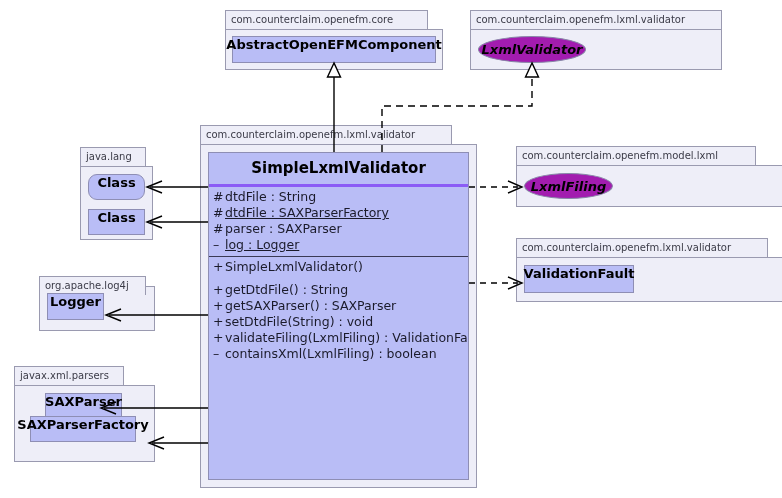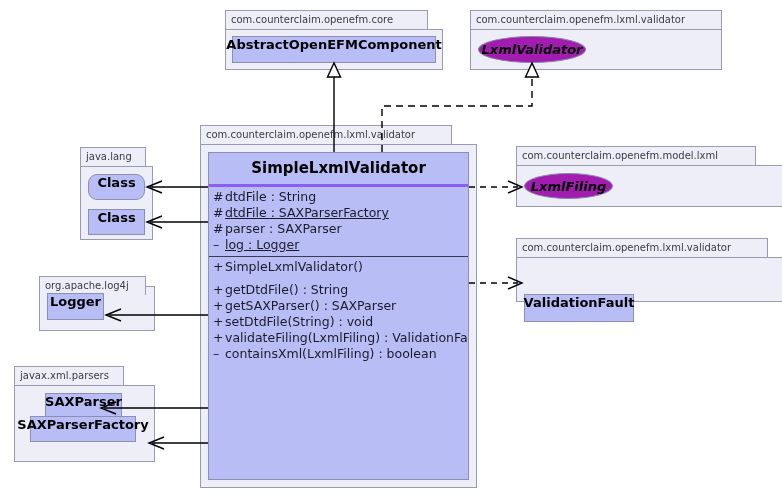--- a/index.html
+++ b/index.html
@@ -183,21 +183,21 @@
     <div class="pkg-tab" style="left:516px; top:146px; width:240px; height:19px;">com.counterclaim.openefm.model.lxml</div>
     <div class="pkg-body" style="left:516px; top:165px; width:268px; height:42px;"></div>
     <div class="iface" style="left:524px; top:173px; width:89px; height:26px;">
       <span>LxmlFiling</span>
     </div>
   </div>
 
   <div class="pkg">
     <div class="pkg-tab" style="left:516px; top:238px; width:252px; height:19px;">com.counterclaim.openefm.lxml.validator</div>
     <div class="pkg-body" style="left:516px; top:257px; width:268px; height:45px;"></div>
-    <div class="cls-simple" style="left:524px; top:265px; width:110px; height:28px;margin-top:29px;">
+    <div class="cls-simple" style="left:524px; top:265px; width:110px; height:28px;">
       <span>ValidationFault</span>
     </div>
   </div>
 
   <div class="pkg">
     <div class="pkg-tab" style="left:200px; top:125px; width:252px; height:19px;">com.counterclaim.openefm.lxml.validator</div>
     <div class="pkg-body" style="left:200px; top:144px; width:277px; height:344px;"></div>
 
     <div id="main-class" style="left:208px; top:152px; width:261px; height:328px;">
       <div class="cls-title">SimpleLxmlValidator</div>

